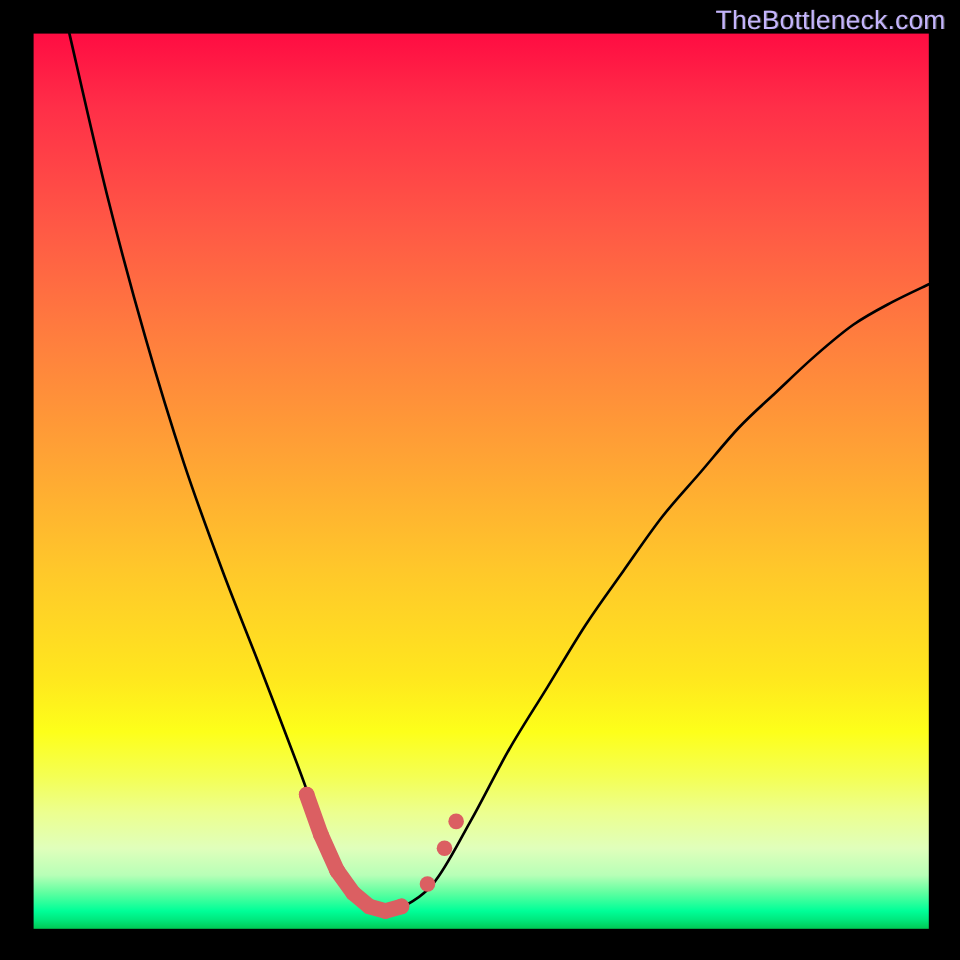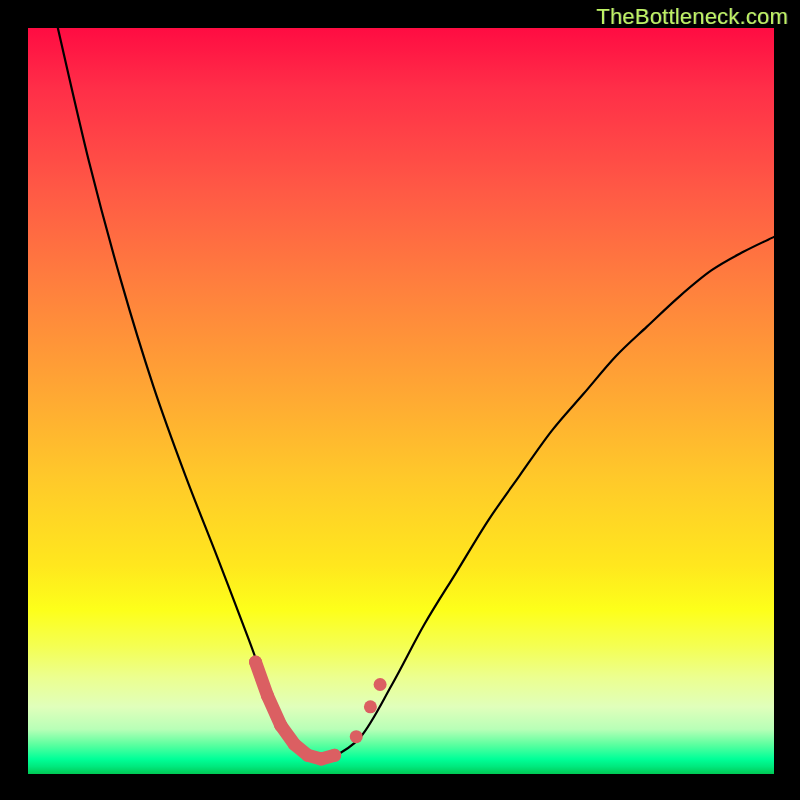--- a/index.html
+++ b/index.html
@@ -44,21 +44,21 @@
       #00c954 100%
     );
   }
   .watermark {
     position: absolute;
     top: 4px;
     width: 800px;
     text-align: right;
     padding-right: 12px;
     box-sizing: border-box;
-    color: #bef264;
+    color: #c4b5fd;
     font-size: 22px;
     font-weight: 500;
     letter-spacing: 0.2px;
     text-shadow: 1px 0 0 rgba(255,255,255,0.25);
   }
   svg.curve {
     position: absolute;
     left: 28px;
     top: 28px;
     width: 746px;

